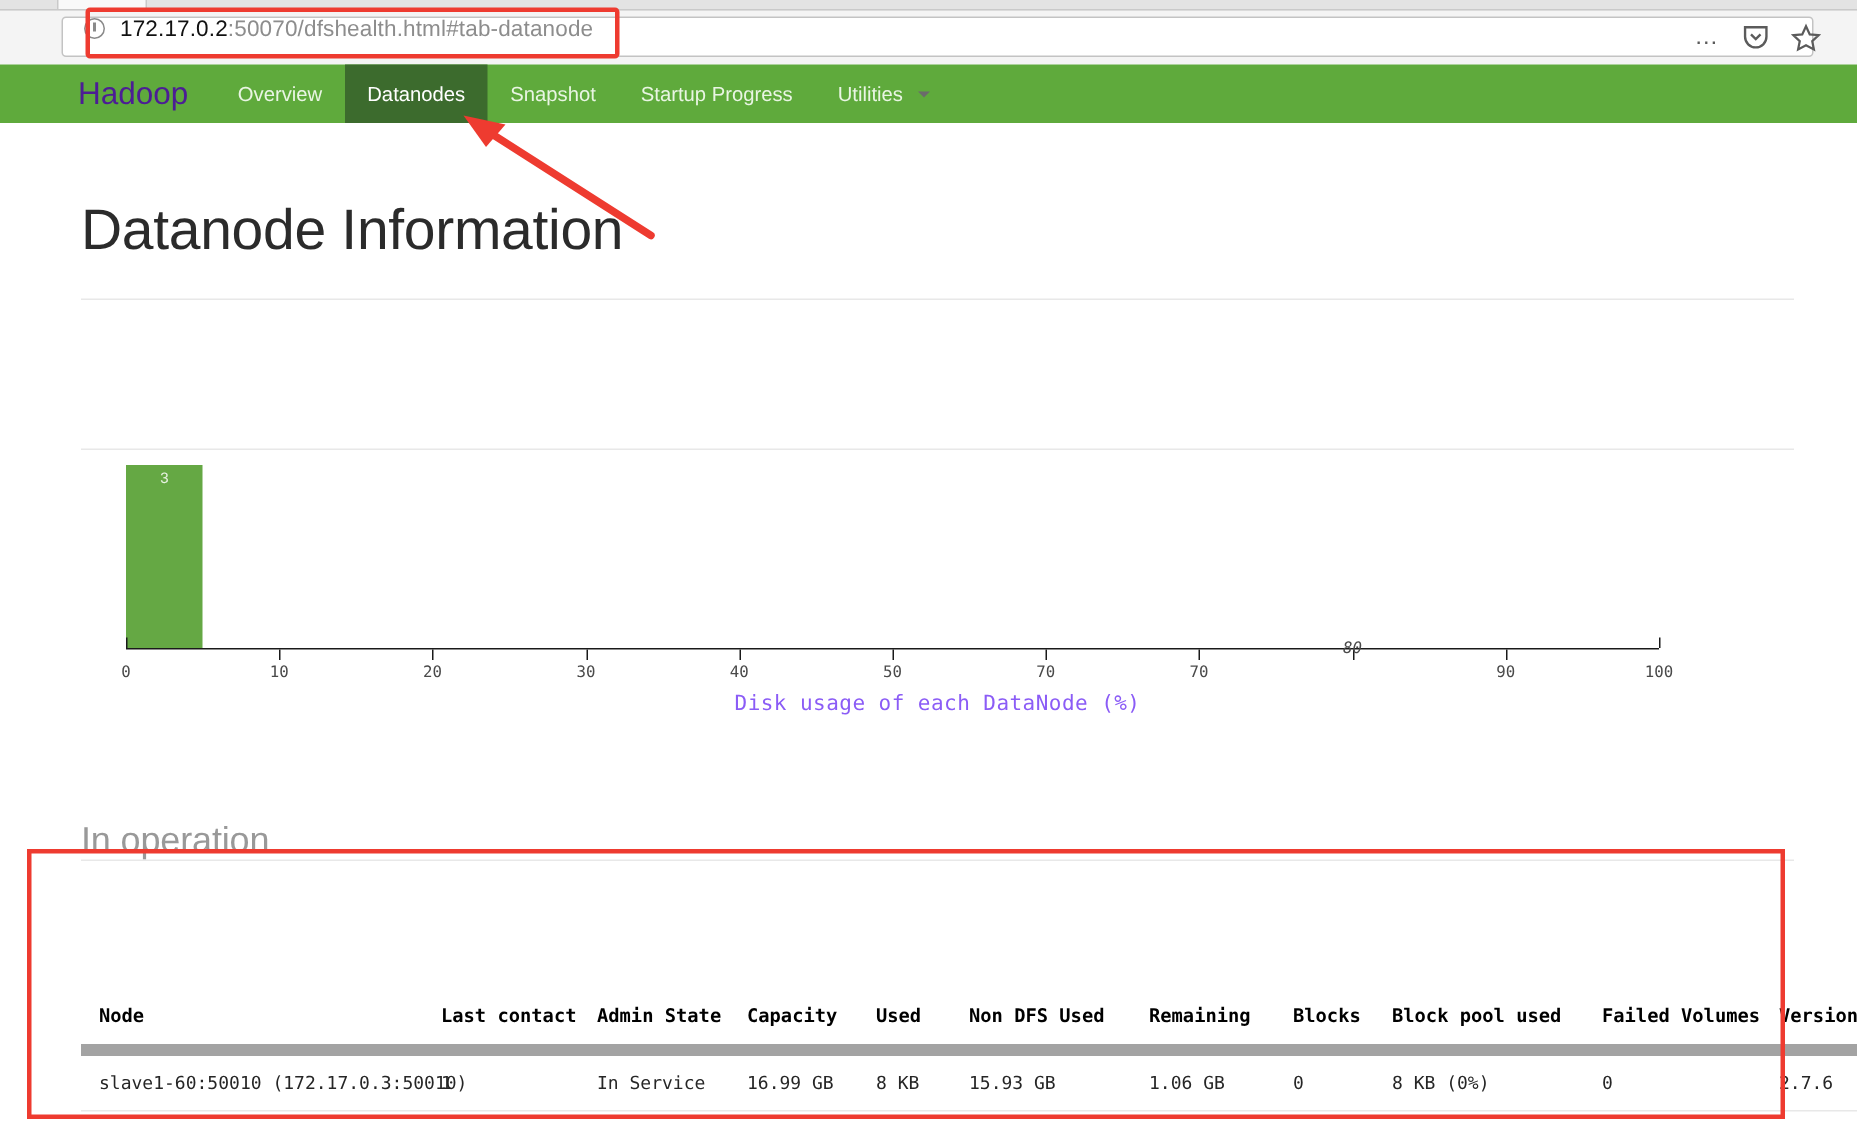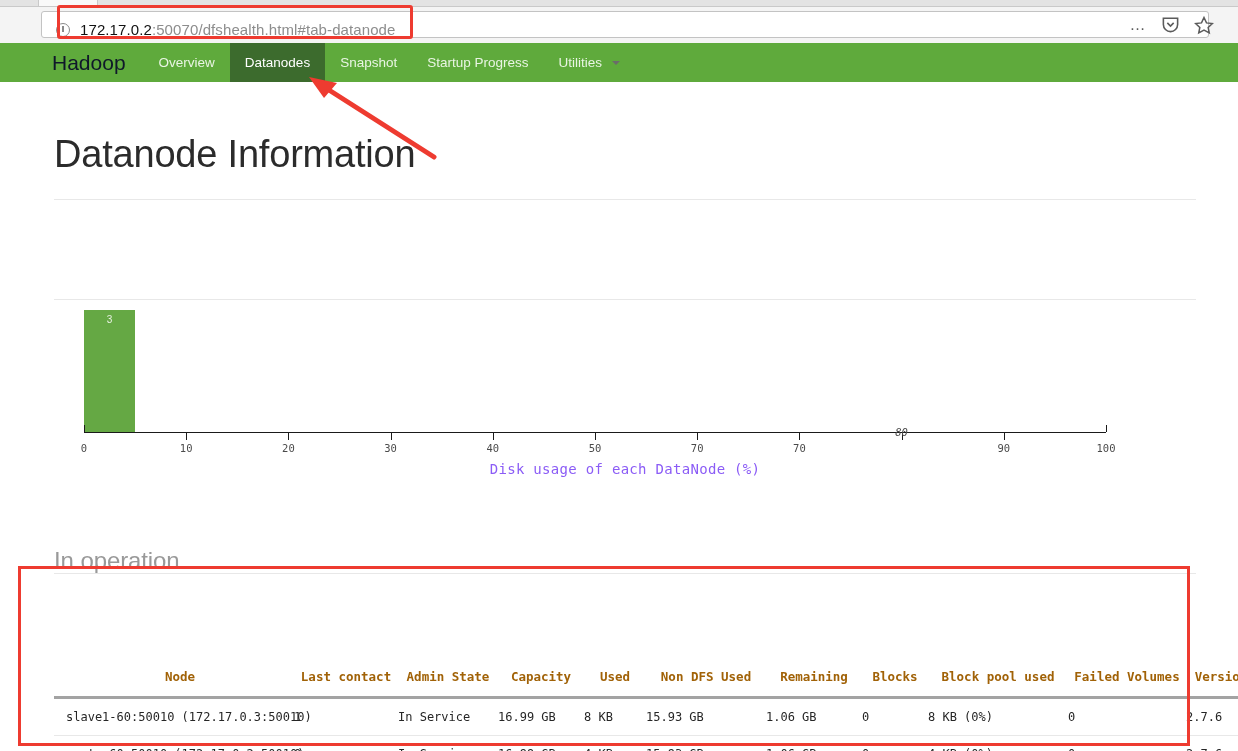--- a/index.html
+++ b/index.html
@@ -22,21 +22,21 @@
     position:absolute; left:0; top:0; width:1238px; height:7px;
     background:#e3e3e3; border-bottom:1px solid #c9c9c9;
   }
   .chrome-tabstrip-tab {
     position:absolute; left:38px; top:0px; width:60px; height:6px;
     background:#f9f9f9; border-left:1px solid #c9c9c9; border-right:1px solid #c9c9c9;
   }
   .urlbar {
     position: absolute; left: 41px; top: 11px; width: 1168px; height: 27px;
     background: #ffffff; border: 1px solid #c3c3c3; border-radius: 3px;
-    display: flex; align-items: flex-end;
+    display: flex; align-items: flex-start;
   }
   .url-icon {
     width: 14px; height: 14px; margin-left: 14px; margin-right: 10px;
     border: 1.4px solid #8a8a8a; border-radius: 50%;
     position: relative; flex: 0 0 auto;
   }
   .url-icon::before {
     content:""; position:absolute; left:5.2px; top:2px;
     width:1.4px; height:6px; background:#8a8a8a;
   }
@@ -57,21 +57,21 @@
     position: absolute; left: 57px; top: 5px; width: 356px; height: 34px;
     border: 3px solid #ee3b30; border-radius: 3px; pointer-events: none;
   }
 
   
   .navbar {
     position: absolute; left: 0; top: 43px; width: 1238px; height: 39px;
     background: #5faa3c; display: flex; align-items: stretch;
   }
   .brand {
-    color: #0f172a; font-size: 21px; line-height: 39px;
+    color: #4c1d95; font-size: 21px; line-height: 39px;
     padding: 0 18px 0 52px; white-space: nowrap; font-weight: 400;
   }
   .navitem {
     color: #e9f5e3; font-size: 13.5px; line-height: 39px;
     padding: 0 15px; white-space: nowrap;
   }
   .navitem.active { background: #3c6b2d; color:#ffffff; }
   .caret {
     display:inline-block; margin-left:6px;
     border-left:4px solid transparent; border-right:4px solid transparent;
@@ -115,23 +115,23 @@
   .axis-title {
     position:absolute; width:100%; text-align:center;
     font-family:"DejaVu Sans Mono", monospace; font-size:14px; color:#8b5cf6;
     letter-spacing:0.3px;
   }
 
   
   .tablewrap { position:absolute; left:54px; top:573px; width:1142px; }
   table.dntable { width:1142px; border-collapse:collapse; table-layout:fixed; }
   table.dntable th {
-    text-align:center; font-family:"DejaVu Sans Mono", monospace;
-    font-size:12.5px; font-weight:700; color:#a16207; padding:14px 0 12px 0;
-    border-bottom:3px solid #a3a3a3; white-space:nowrap;
+    text-align:left; font-family:"DejaVu Sans Mono", monospace;
+    font-size:12.5px; font-weight:700; color:#000000; padding:14px 0 12px 0;
+    border-bottom:8px solid #a3a3a3; white-space:nowrap;
   }
   table.dntable td {
     font-family:"DejaVu Sans Mono", monospace;
     font-size:12px; color:#262626; padding:11px 0 11px 0;
     border-bottom:1px solid #e8e8e8; white-space:nowrap;
   }
   .c-node   { width:240px; padding-left:12px !important; }
   .c-last   { width:104px; }
   .c-admin  { width:100px; }
   .c-cap    { width:86px; }

